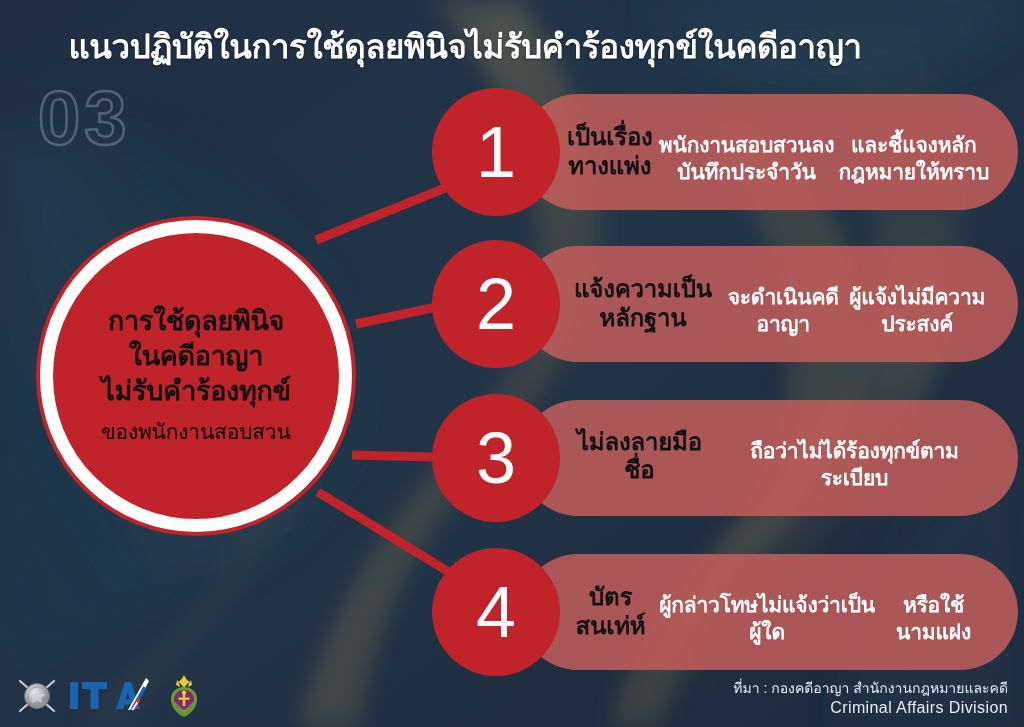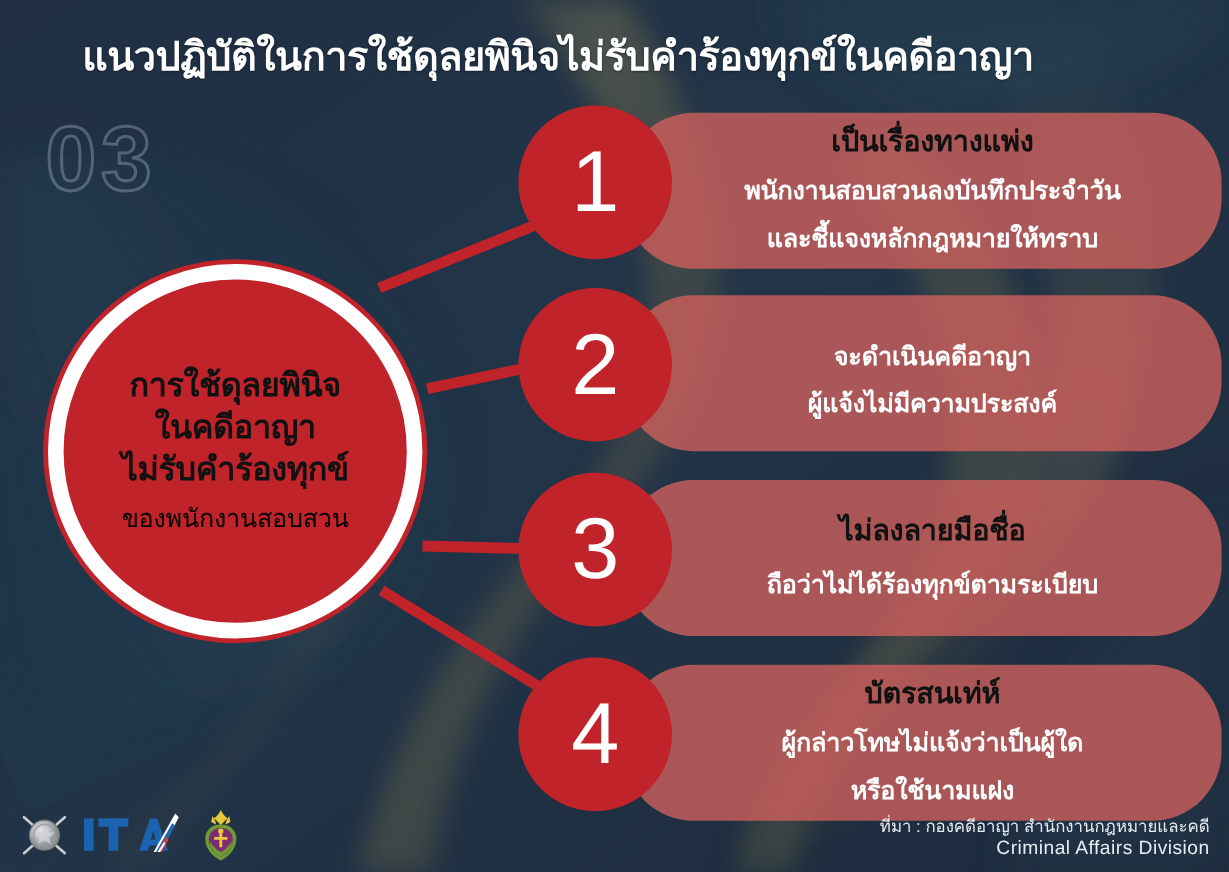--- a/index.html
+++ b/index.html
@@ -25,21 +25,21 @@
     color:#ffffff;
     font-size:33px;
     font-weight:bold;
     letter-spacing:-0.4px;
     text-shadow:0 1px 2px rgba(0,0,0,.45);
     white-space:nowrap;
   }
 
   
   .watermark {
-    position:absolute; left:38px; top:95px;
+    position:absolute; left:38px; top:80px;
     font-size:76px; font-weight:bold;
     letter-spacing:4px;
     color:transparent;
     -webkit-text-stroke:2.5px rgba(200,214,226,.30);
     line-height:1;
     user-select:none;
   }
 
   
   #connectors { position:absolute; inset:0; z-index:6; pointer-events:none; }
@@ -77,24 +77,24 @@
   .item {
     position:absolute;
     left:432px;
     width:586px;
     height:128px;
     z-index:8;
   }
   .item-card {
     position:absolute;
     left:88px; top:6px;
-    width:498px; height:130px;
+    width:498px; height:116px;
     background:rgba(206,96,92,.80);
     border-radius:58px;
-    display:flex; flex-direction:column;
+    display:flex; flex-direction:row;
     align-items:center; justify-content:center;
     padding:4px 26px 4px 42px;
     text-align:center;
   }
   .item-head {
     color:#111111;
     font-size:24px;
     font-weight:bold;
     line-height:1.18;
     letter-spacing:-0.2px;
@@ -240,20 +240,21 @@
     <div class="item-card">
       <div class="item-head">เป็นเรื่องทางแพ่ง</div>
       <div class="item-body">พนักงานสอบสวนลงบันทึกประจำวัน</div>
       <div class="item-body">และชี้แจงหลักกฎหมายให้ทราบ</div>
     </div>
     <div class="item-badge">1</div>
   </div>
 
   <div class="item" id="item-2">
     <div class="item-card">
+      <div class="item-head">แจ้งความเป็นหลักฐาน</div>
       <div class="item-body">จะดำเนินคดีอาญา</div>
       <div class="item-body">ผู้แจ้งไม่มีความประสงค์</div>
     </div>
     <div class="item-badge">2</div>
   </div>
 
   <div class="item" id="item-3">
     <div class="item-card">
       <div class="item-head">ไม่ลงลายมือชื่อ</div>
       <div class="item-body">ถือว่าไม่ได้ร้องทุกข์ตามระเบียบ</div>

